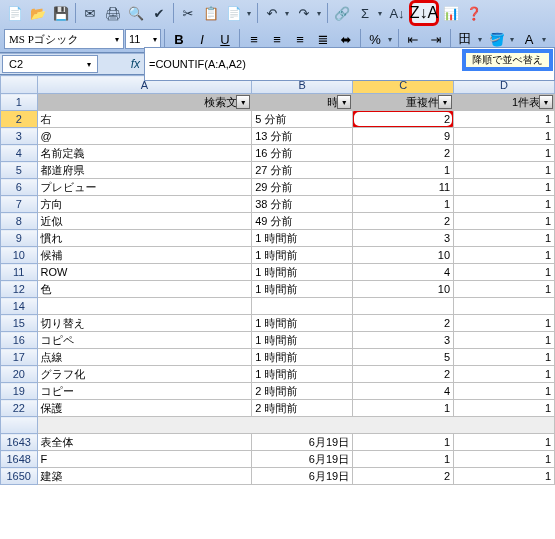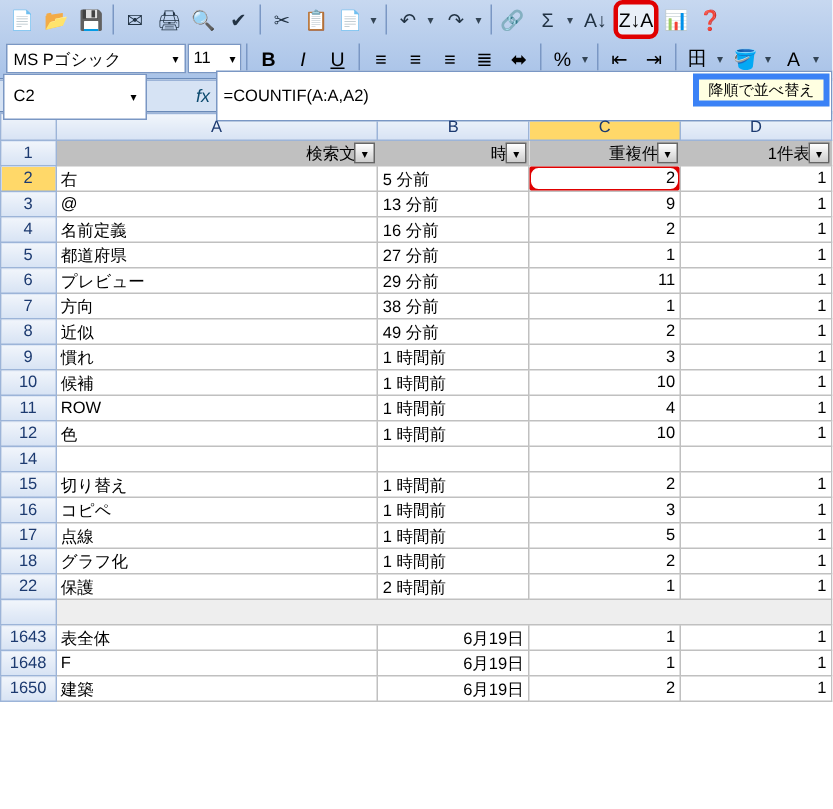--- a/index.html
+++ b/index.html
@@ -32,27 +32,27 @@
     color: #234;
   }
   .sep { width: 1px; height: 20px; background: #7a97c4; margin: 0 2px; }
   .dd { font-size: 8px; color: #345; margin-left:-2px; width:10px; height:22px;display:flex;align-items:center;justify-content:center; cursor:pointer;}
   .highlight-btn {
     border: 3px solid #e00000;
     border-radius: 6px;
     background: #eaf0f8;
     width: 30px; height: 26px;
     display:flex;align-items:center;justify-content:center;
-    font-size:13px;
+    font-size:16px;
   }
   .font-name {
     width: 120px; height: 20px;
     background: #fff; border: 1px solid #7a97c4;
     font-size: 11px; padding: 1px 4px;
-    display:flex;align-items:center;justify-content:space-between;
+    display:flex;align-items:center;justify-content:space-between;font-family:Liberation Serif, serif;
   }
   .font-size {
     width: 36px; height: 20px;
     background: #fff; border: 1px solid #7a97c4;
     font-size: 11px; padding: 1px 3px;
     display:flex;align-items:center;justify-content:space-between;
   }
   .fmt-btn { width:22px;height:22px;display:flex;align-items:center;justify-content:center;font-size:13px;cursor:pointer;border:1px solid transparent;border-radius:3px;}
   .tooltip-box {
     position: absolute;
@@ -64,21 +64,21 @@
     z-index: 50;
   }
   .formula-bar {
     display: flex; align-items: center;
     background: #d6e3f4;
     border-top: 1px solid #9cb4d8;
     border-bottom: 1px solid #6a8ab8;
     height: 22px;
   }
   .name-box {
-    width: 96px; height: 31px; margin: 1px 2px;
+    width: 96px; height: 18px; margin: 1px 2px;
     background: #fff; border: 1px solid #7a97c4;
     font-size: 11px; padding: 1px 6px;
     display:flex;align-items:center;justify-content:space-between;
   }
   .fx-label {
     width: 44px; text-align: right; font-style: italic;
     color: #0c4a6e; font-size: 12px; padding-right: 4px;
     display:flex;align-items:center;justify-content:flex-end;
   }
   .formula-input {
@@ -355,24 +355,31 @@
           <td class="num">1</td>
         </tr>
         <tr>
           <th class="row-head">17</th>
           <td class="txt">点線</td>
           <td class="txt">1 時間前</td>
           <td class="num">5</td>
           <td class="num">1</td>
         </tr>
         <tr>
-          <th class="row-head">18</th>
+          <th class="row-head">20</th>
           <td class="txt">グラフ化</td>
           <td class="txt">1 時間前</td>
           <td class="num">2</td>
+          <td class="num">1</td>
+        </tr>
+        <tr>
+          <th class="row-head">19</th>
+          <td class="txt">コピー</td>
+          <td class="txt">2 時間前</td>
+          <td class="num">4</td>
           <td class="num">1</td>
         </tr>
         <tr>
           <th class="row-head">22</th>
           <td class="txt">保護</td>
           <td class="txt">2 時間前</td>
           <td class="num">1</td>
           <td class="num">1</td>
         </tr>
       </tbody>

